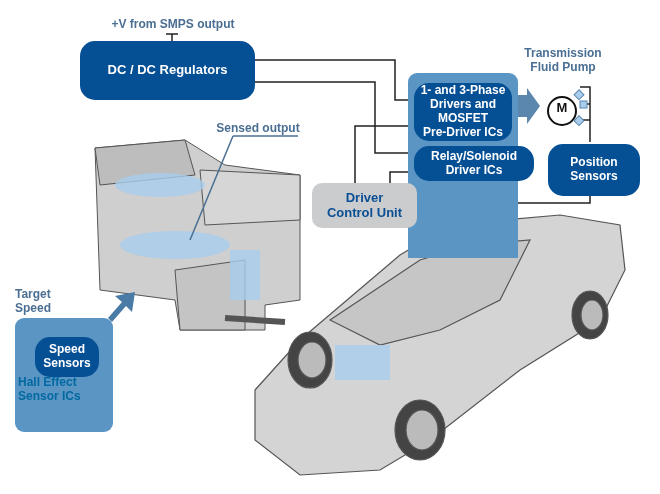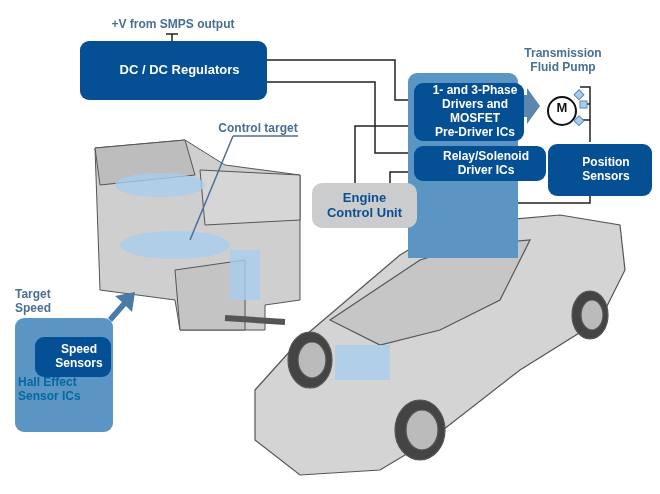--- a/index.html
+++ b/index.html
@@ -1,18 +1,18 @@
 <!DOCTYPE html>
 <html><head>
 <meta charset="utf-8">
 <style>
   html,body{margin:0;padding:0;background:#fff;}
   body{width:660px;height:494px;position:relative;overflow:hidden;font-family:"Liberation Sans",sans-serif;}
   .abs{position:absolute;}
-  .dark{background:#054f94;color:#fff;border-radius:9px;font-weight:bold;text-align:center;display:flex;align-items:center;justify-content:center;line-height:1.15;padding-left:12px;}
+  .dark{background:#054f94;color:#fff;border-radius:15px;font-weight:bold;text-align:center;display:flex;align-items:center;justify-content:center;line-height:1.15;}
   .mid{background:#5b95c4;border-radius:9px;}
   .lbl{color:#4a6f93;font-weight:bold;font-size:12px;line-height:1.15;text-align:center;}
   .ecu{background:#cbcccd;color:#0a4f94;border-radius:10px;font-weight:bold;font-size:13px;text-align:center;display:flex;align-items:center;justify-content:center;line-height:1.15;}
   svg{position:absolute;left:0;top:0;}
 </style>
 </head>
 <body>
 
 <svg width="660" height="494">
 
@@ -59,35 +59,35 @@
 
   <circle cx="562" cy="111" r="14" fill="#fff" stroke="#111" stroke-width="2"></circle>
   <rect x="576" y="91" width="7" height="7" fill="#a8cdee" stroke="#5b86ad" transform="rotate(45 579 94)"></rect>
   <rect x="580" y="101" width="7" height="7" fill="#a8cdee" stroke="#5b86ad"></rect>
   <rect x="576" y="117" width="7" height="7" fill="#a8cdee" stroke="#5b86ad" transform="rotate(45 579 120)"></rect>
 </svg>
 
 <div class="abs lbl" style="left:98px;top:18px;width:150px;white-space:pre-line;">+V from SMPS output</div>
 <div class="abs lbl" style="left:508px;top:47px;width:110px;white-space:pre-line;">Transmission
 Fluid Pump</div>
-<div class="abs lbl" style="left:210px;top:122px;width:96px;">Control target</div>
+<div class="abs lbl" style="left:210px;top:122px;width:96px;">Sensed output</div>
 <div class="abs lbl" style="left:15px;top:288px;width:60px;text-align:left;white-space:pre-line;">Target
 Speed</div>
 
 <div class="abs dark" style="left:80px;top:41px;width:175px;height:59px;font-size:13px;">DC / DC Regulators</div>
 
 <div class="abs mid" style="left:408px;top:73px;width:110px;height:185px;border-bottom-left-radius:0;border-bottom-right-radius:0;"></div>
 <div class="abs dark" style="left:414px;top:83px;width:98px;height:58px;font-size:12px;white-space:pre-line;">1- and 3-Phase
 Drivers and
 MOSFET
 Pre-Driver ICs</div>
 <div class="abs dark" style="left:414px;top:146px;width:120px;height:35px;font-size:12px;white-space:pre-line;">Relay/Solenoid
 Driver ICs</div>
 
-<div class="abs ecu" style="left:312px;top:183px;width:105px;height:45px;white-space:pre-line;">Engine
+<div class="abs ecu" style="left:312px;top:183px;width:105px;height:45px;white-space:pre-line;">Driver
 Control Unit</div>
 
 <div class="abs dark" style="left:548px;top:144px;width:92px;height:52px;font-size:12px;white-space:pre-line;">Position
 Sensors</div>
 
 <div class="abs" style="left:555px;top:100px;width:14px;text-align:center;font-weight:bold;font-size:13px;color:#111;">M</div>
 
 <div class="abs mid" style="left:15px;top:318px;width:98px;height:114px;"></div>
 <div class="abs dark" style="left:35px;top:337px;width:64px;height:40px;font-size:12px;white-space:pre-line;">Speed
 Sensors</div>

